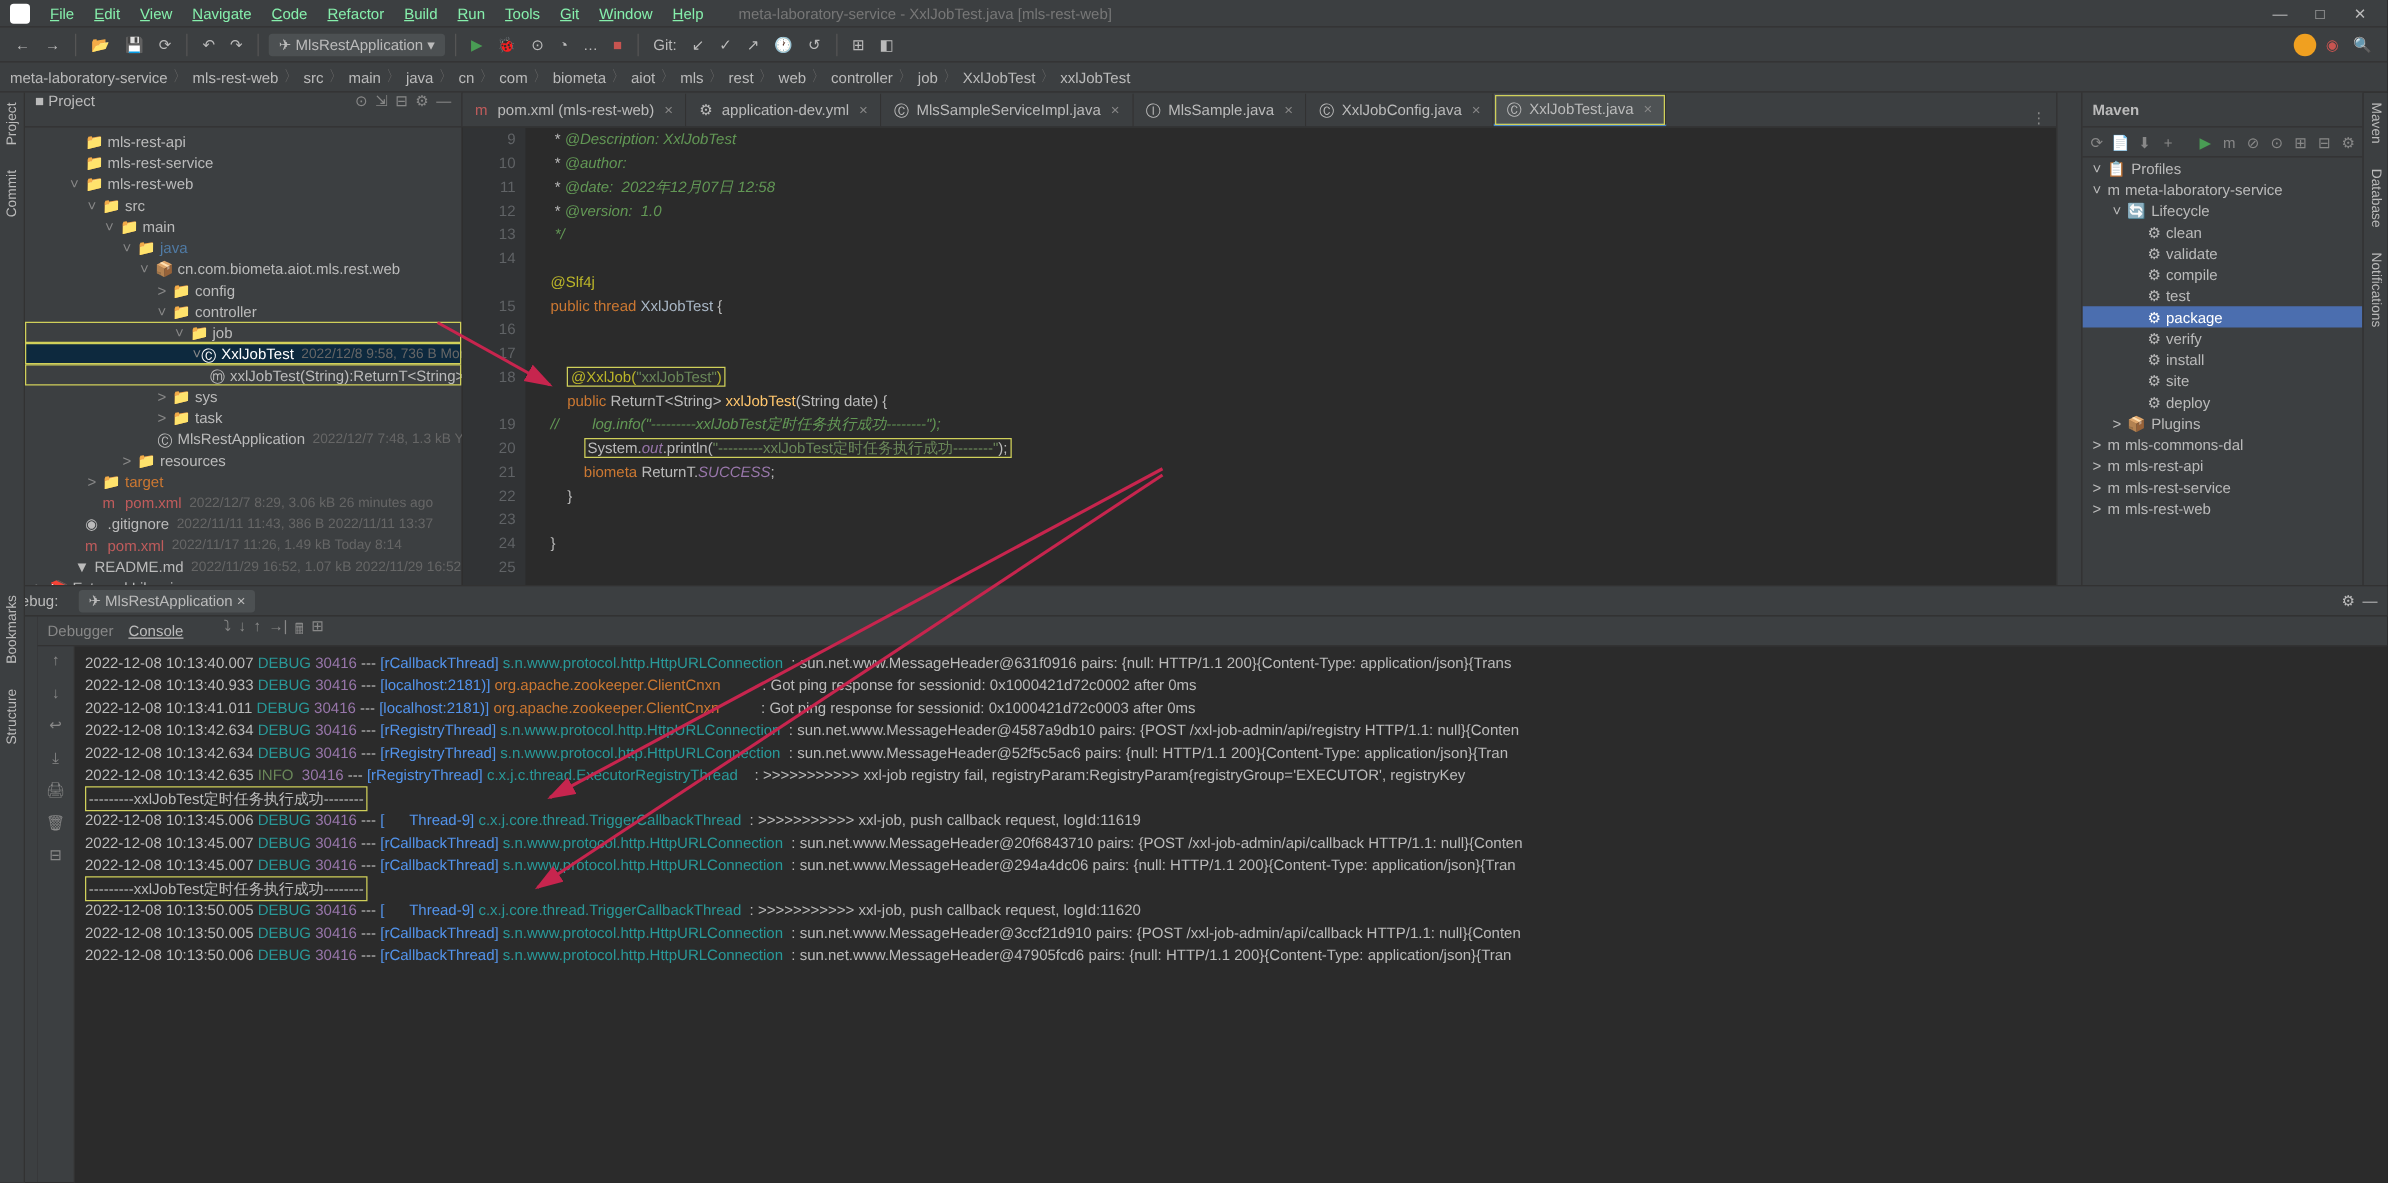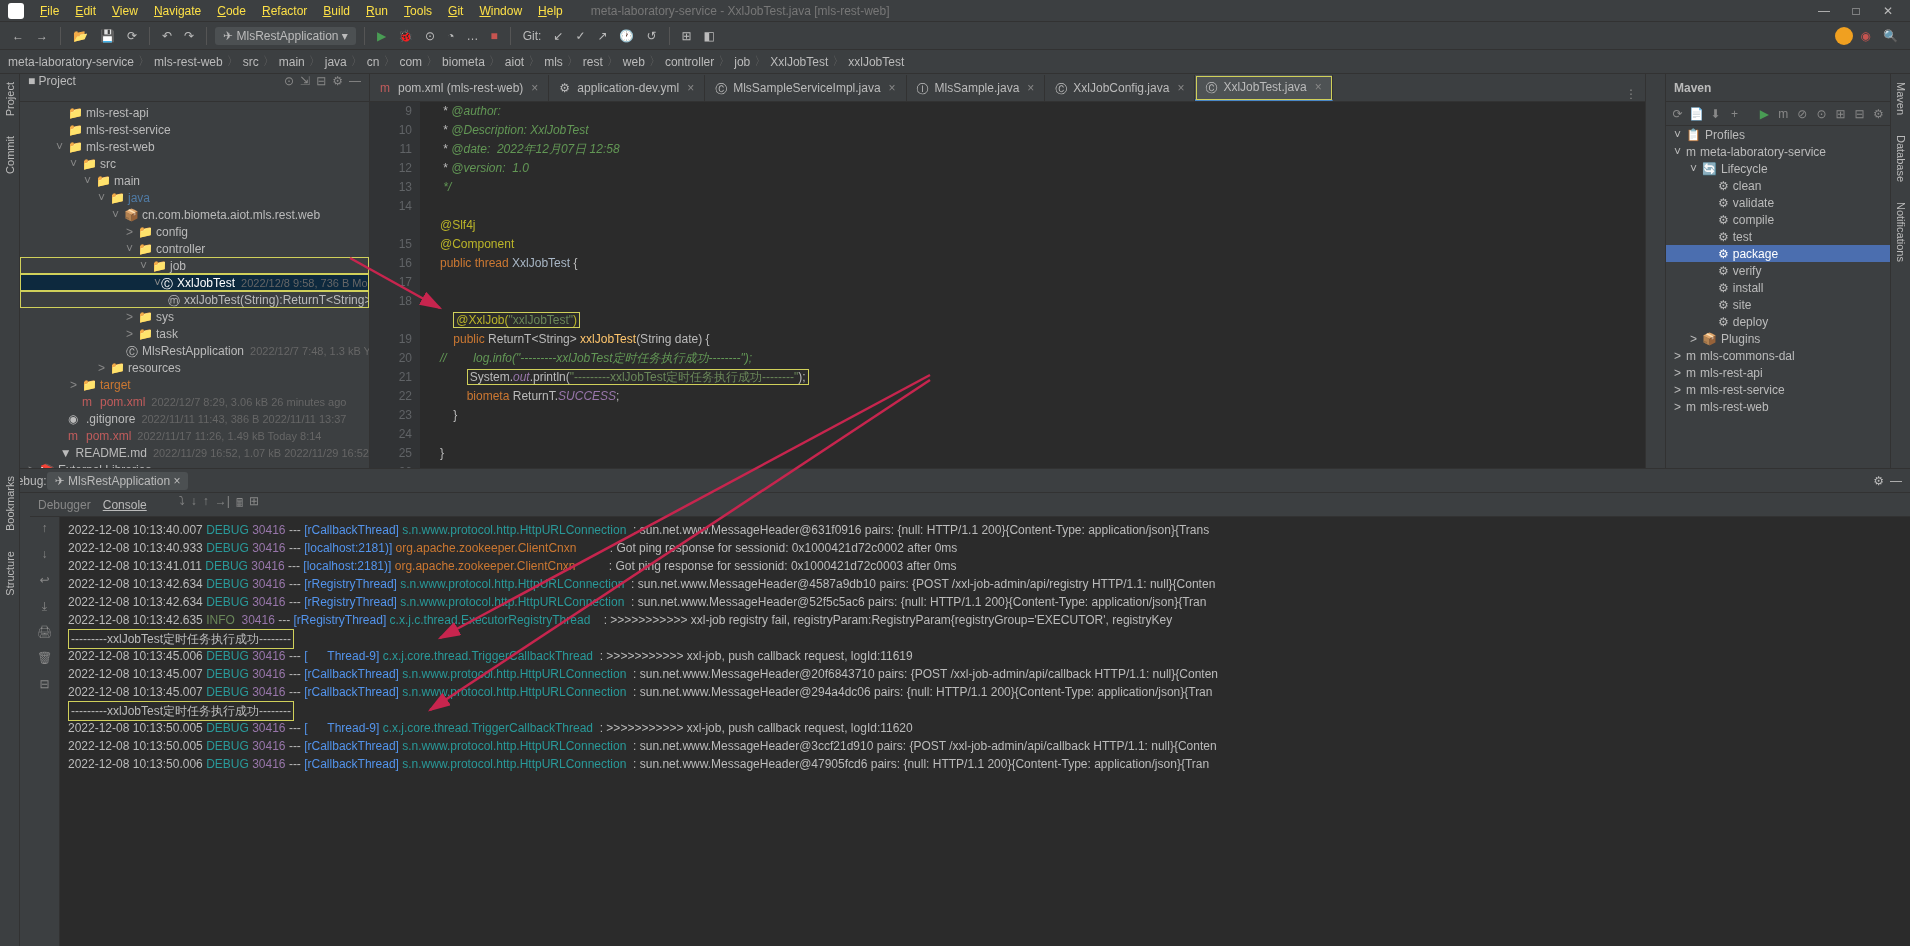--- a/index.html
+++ b/index.html
@@ -1,19 +1,19 @@
 <!DOCTYPE html>
 <html><head>
 <meta charset="utf-8">
 <style>
 * { margin: 0; padding: 0; box-sizing: border-box; font-family: 'Segoe UI', Arial, sans-serif; font-size: 12px; }
 body { background: #2b2b2b; color: #bbbbbb; overflow: hidden; width: 1910px; height: 946px; position: relative; }
 .menubar { height: 22px; background: #3c3f41; display: flex; align-items: center; padding: 0 8px; border-bottom: 1px solid #323232; }
 .menubar .logo { width: 16px; height: 16px; background: #fff; border-radius: 3px; margin-right: 8px; }
-.menubar .menu-item { padding: 0 8px; color: #fde047; cursor: pointer; margin-top: 12px; }
+.menubar .menu-item { padding: 0 8px; color: #86efac; cursor: pointer; margin-top: 12px; }
 .menubar .title { margin-left: 20px; color: #777; }
 .menubar .win-controls { margin-left: auto; display: flex; gap: 4px; }
 .menubar .win-controls span { width: 28px; text-align: center; color: #bbb; cursor: pointer; }
 .toolbar { height: 28px; background: #3c3f41; display: flex; align-items: center; padding: 0 8px; border-bottom: 1px solid #323232; gap: 4px; }
 .toolbar .sep { width: 1px; height: 18px; background: #555; margin: 0 4px; }
 .toolbar .btn { padding: 2px 4px; color: #bbb; cursor: pointer; display: inline-flex; align-items: center; gap: 4px; }
 .toolbar .run-config { background: #4c5052; padding: 2px 8px; border-radius: 3px; color: #bbb; }
 .toolbar .play { color: #499c54; }
 .toolbar .bug { color: #499c54; }
 .toolbar .stop { color: #c75450; }
@@ -62,21 +62,21 @@
 .maven-header { height: 28px; display: flex; align-items: center; padding: 0 8px; border-bottom: 1px solid #323232; color: #bbb; font-weight: bold; }
 .maven-toolbar { height: 24px; display: flex; align-items: center; padding: 0 4px; gap: 4px; border-bottom: 1px solid #323232; }
 .maven-toolbar span { color: #888; cursor: pointer; width: 18px; text-align: center; }
 .maven-tree { flex: 1; overflow: auto; }
 .maven-tree .node { display: flex; align-items: center; height: 17px; padding-left: 8px; color: #bbb; cursor: pointer; }
 .maven-tree .node.sel { background: #4b6eaf; color: #fff; }
 .right-edge { width: 20px; background: #3c3f41; border-left: 1px solid #323232; display: flex; flex-direction: column; align-items: center; padding-top: 4px; gap: 12px; }
 .right-edge .vtext { writing-mode: vertical-rl; color: #bbb; font-size: 11px; cursor: pointer; padding: 4px 0; }
 .debug-panel { height: calc(946px - 22px - 28px - 24px - 394px); background: #2b2b2b; border-top: 1px solid #323232; display: flex; flex-direction: column; }
 .debug-header { height: 24px; background: #3c3f41; display: flex; align-items: center; padding: 0 8px; color: #bbb; border-bottom: 1px solid #323232; }
-.debug-header .badge { background: #4c5052; padding: 2px 8px; margin-left: 0; border-radius: 3px; }
+.debug-header .badge { background: #4c5052; padding: 2px 8px; margin-left: 16px; border-radius: 3px; }
 .debug-header .actions { margin-left: auto; display: flex; gap: 6px; }
 .debug-tabs { height: 24px; background: #3c3f41; display: flex; align-items: center; padding: 0 8px; gap: 12px; border-bottom: 1px solid #323232; }
 .debug-tabs .dtab { color: #888; cursor: pointer; }
 .debug-tabs .dtab.active { color: #bbb; text-decoration: underline; }
 .debug-tabs .dactions { margin-left: 20px; display: flex; gap: 6px; color: #888; }
 .debug-body { flex: 1; display: flex; overflow: hidden; }
 .debug-controls { width: 30px; background: #3c3f41; display: flex; flex-direction: column; align-items: center; padding-top: 4px; gap: 6px; }
 .debug-controls span { color: #888; cursor: pointer; height: 20px; }
 .debug-controls .play { color: #499c54; }
 .debug-controls .stop { color: #c75450; }
@@ -365,28 +365,27 @@
           <div class="ln">19</div>
           <div class="ln">20</div>
           <div class="ln">21</div>
           <div class="ln">22</div>
           <div class="ln">23</div>
           <div class="ln">24</div>
           <div class="ln">25</div>
           <div class="ln">26</div>
         </div>
       <div class="code" id="code-host">
+          <div class="line"> * <span class="doc">@Description:</span> <span class="cmt">XxlJobTest</span></div>
           <div class="line"> * <span class="doc">@author:</span></div>
-          <div class="line"> * <span class="doc">@Description:</span> <span class="cmt">XxlJobTest</span></div>
           <div class="line"> * <span class="doc">@date:</span>  <span class="cmt">2022年12月07日 12:58</span></div>
           <div class="line"> * <span class="doc">@version:</span>  <span class="cmt">1.0</span></div>
           <div class="line"> <span class="cmt">*/</span></div>
           <div class="line"></div>
           <div class="line"><span class="at">@Slf4j</span></div>
-          <div class="line"><span class="at">@Component</span></div>
           <div class="line"><span class="kw">public thread</span> <span class="cls">XxlJobTest</span> {</div>
           <div class="line"></div>
           <div class="line"></div>
           <div class="line">    <span class="box-yellow"><span class="at">@XxlJob(</span><span class="str">"xxlJobTest"</span><span class="at">)</span></span></div>
           <div class="line">    <span class="kw">public</span> ReturnT&lt;String&gt; <span class="fn">xxlJobTest</span>(String date) {</div>
           <div class="line"><span class="cmt">//        log.info("---------xxlJobTest定时任务执行成功--------");</span></div>
           <div class="line">        <span class="box-yellow">System.<span class="fld">out</span>.println(<span class="str">"---------xxlJobTest定时任务执行成功--------"</span>);</span></div>
           <div class="line">        <span class="kw">biometa</span> ReturnT.<span class="const">SUCCESS</span>;</div>
           <div class="line">    }</div>
           <div class="line"></div>

